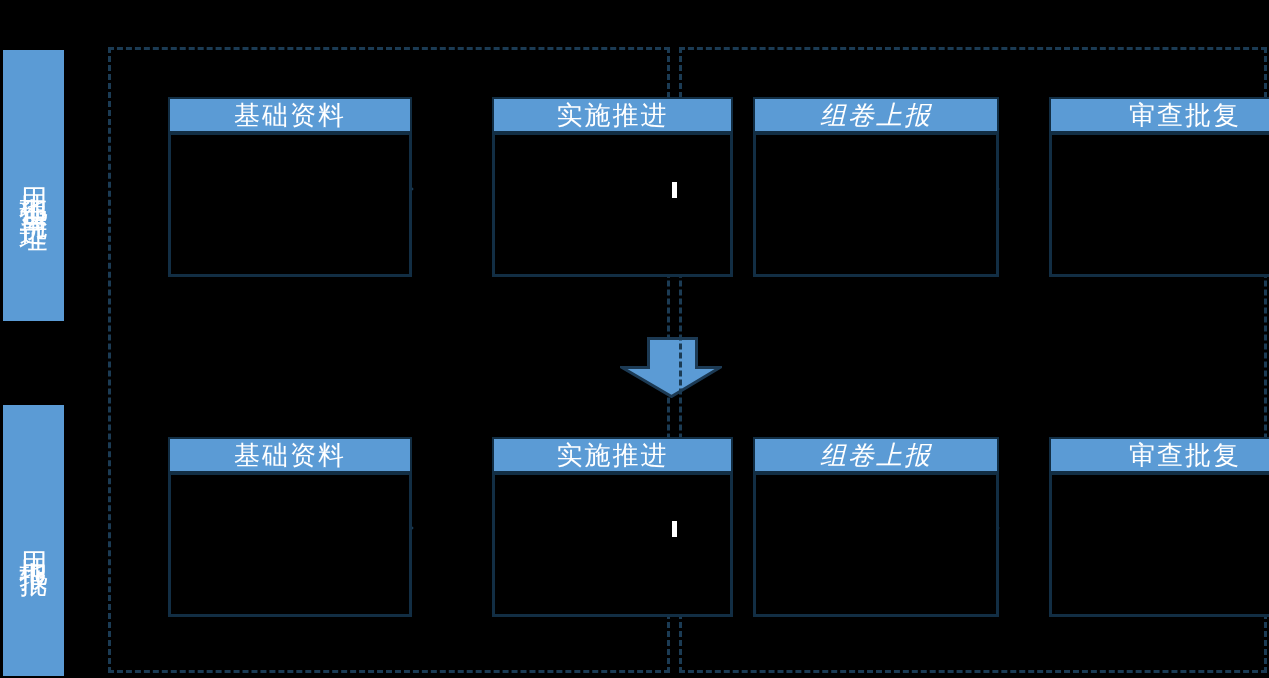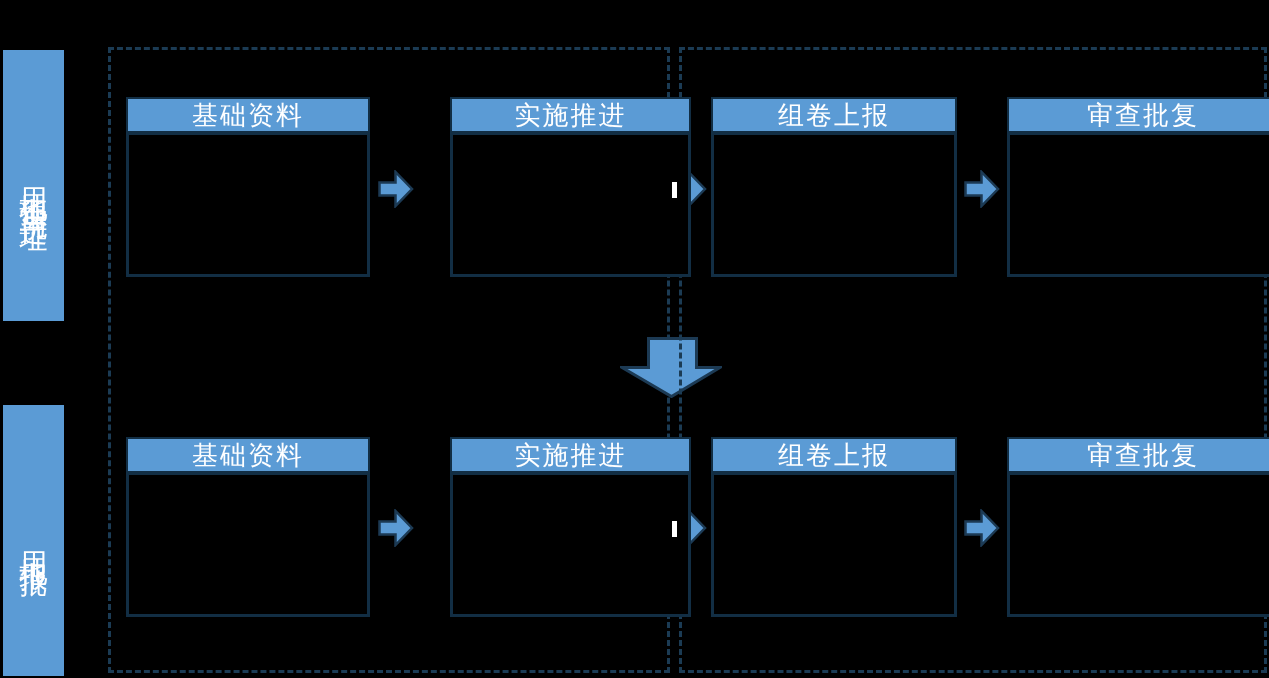--- a/index.html
+++ b/index.html
@@ -43,21 +43,21 @@
     top: 47px;
     height: 626px;
     box-sizing: border-box;
     border: 3px dashed var(--dash-border);
     background: transparent;
   }
   .phase-frame.left  { left: 108px; width: 562px; z-index: 1; }
   .phase-frame.right { left: 679px; width: 588px; z-index: 3; }
 
   
-  .pbox { position: absolute; z-index: 4; }
+  .pbox { position: absolute; z-index: 4; margin-left: 42px; }
   .pbox .hdr {
     height: 36px;
     box-sizing: border-box;
     border: 2px solid var(--box-border);
     background: var(--accent-blue);
     color: var(--text-white);
     font-size: 26px;
     letter-spacing: 2px;
     display: flex;
     align-items: center;
@@ -67,21 +67,21 @@
     height: 144px;
     box-sizing: border-box;
     border: 3px solid var(--box-border);
     border-top-width: 2px;
     background: #000;
   }
   .row-top  { top: 97px; }
   .row-bot  { top: 437px; }
   .c1 { left: 126px;  width: 244px; }
   .c2 { left: 422px;  width: 241px; padding-left: 28px; }
-  .c3 { left: 711px;  width: 246px; }
+  .c3 { left: 711px;  width: 246px; font-style: italic; }
   .c4 { left: 1007px; width: 272px; }
 
   
   .flow-arrow { position: absolute; width: 36px; height: 38px; z-index: 2; }
   .flow-arrow.ay-top { top: 170px; }
   .flow-arrow.ay-bot { top: 509px; }
   .ax1 { left: 378px; }
   .ax2 { left: 671px; }
   .ax3 { left: 964px; }
   .arrow-shape {

